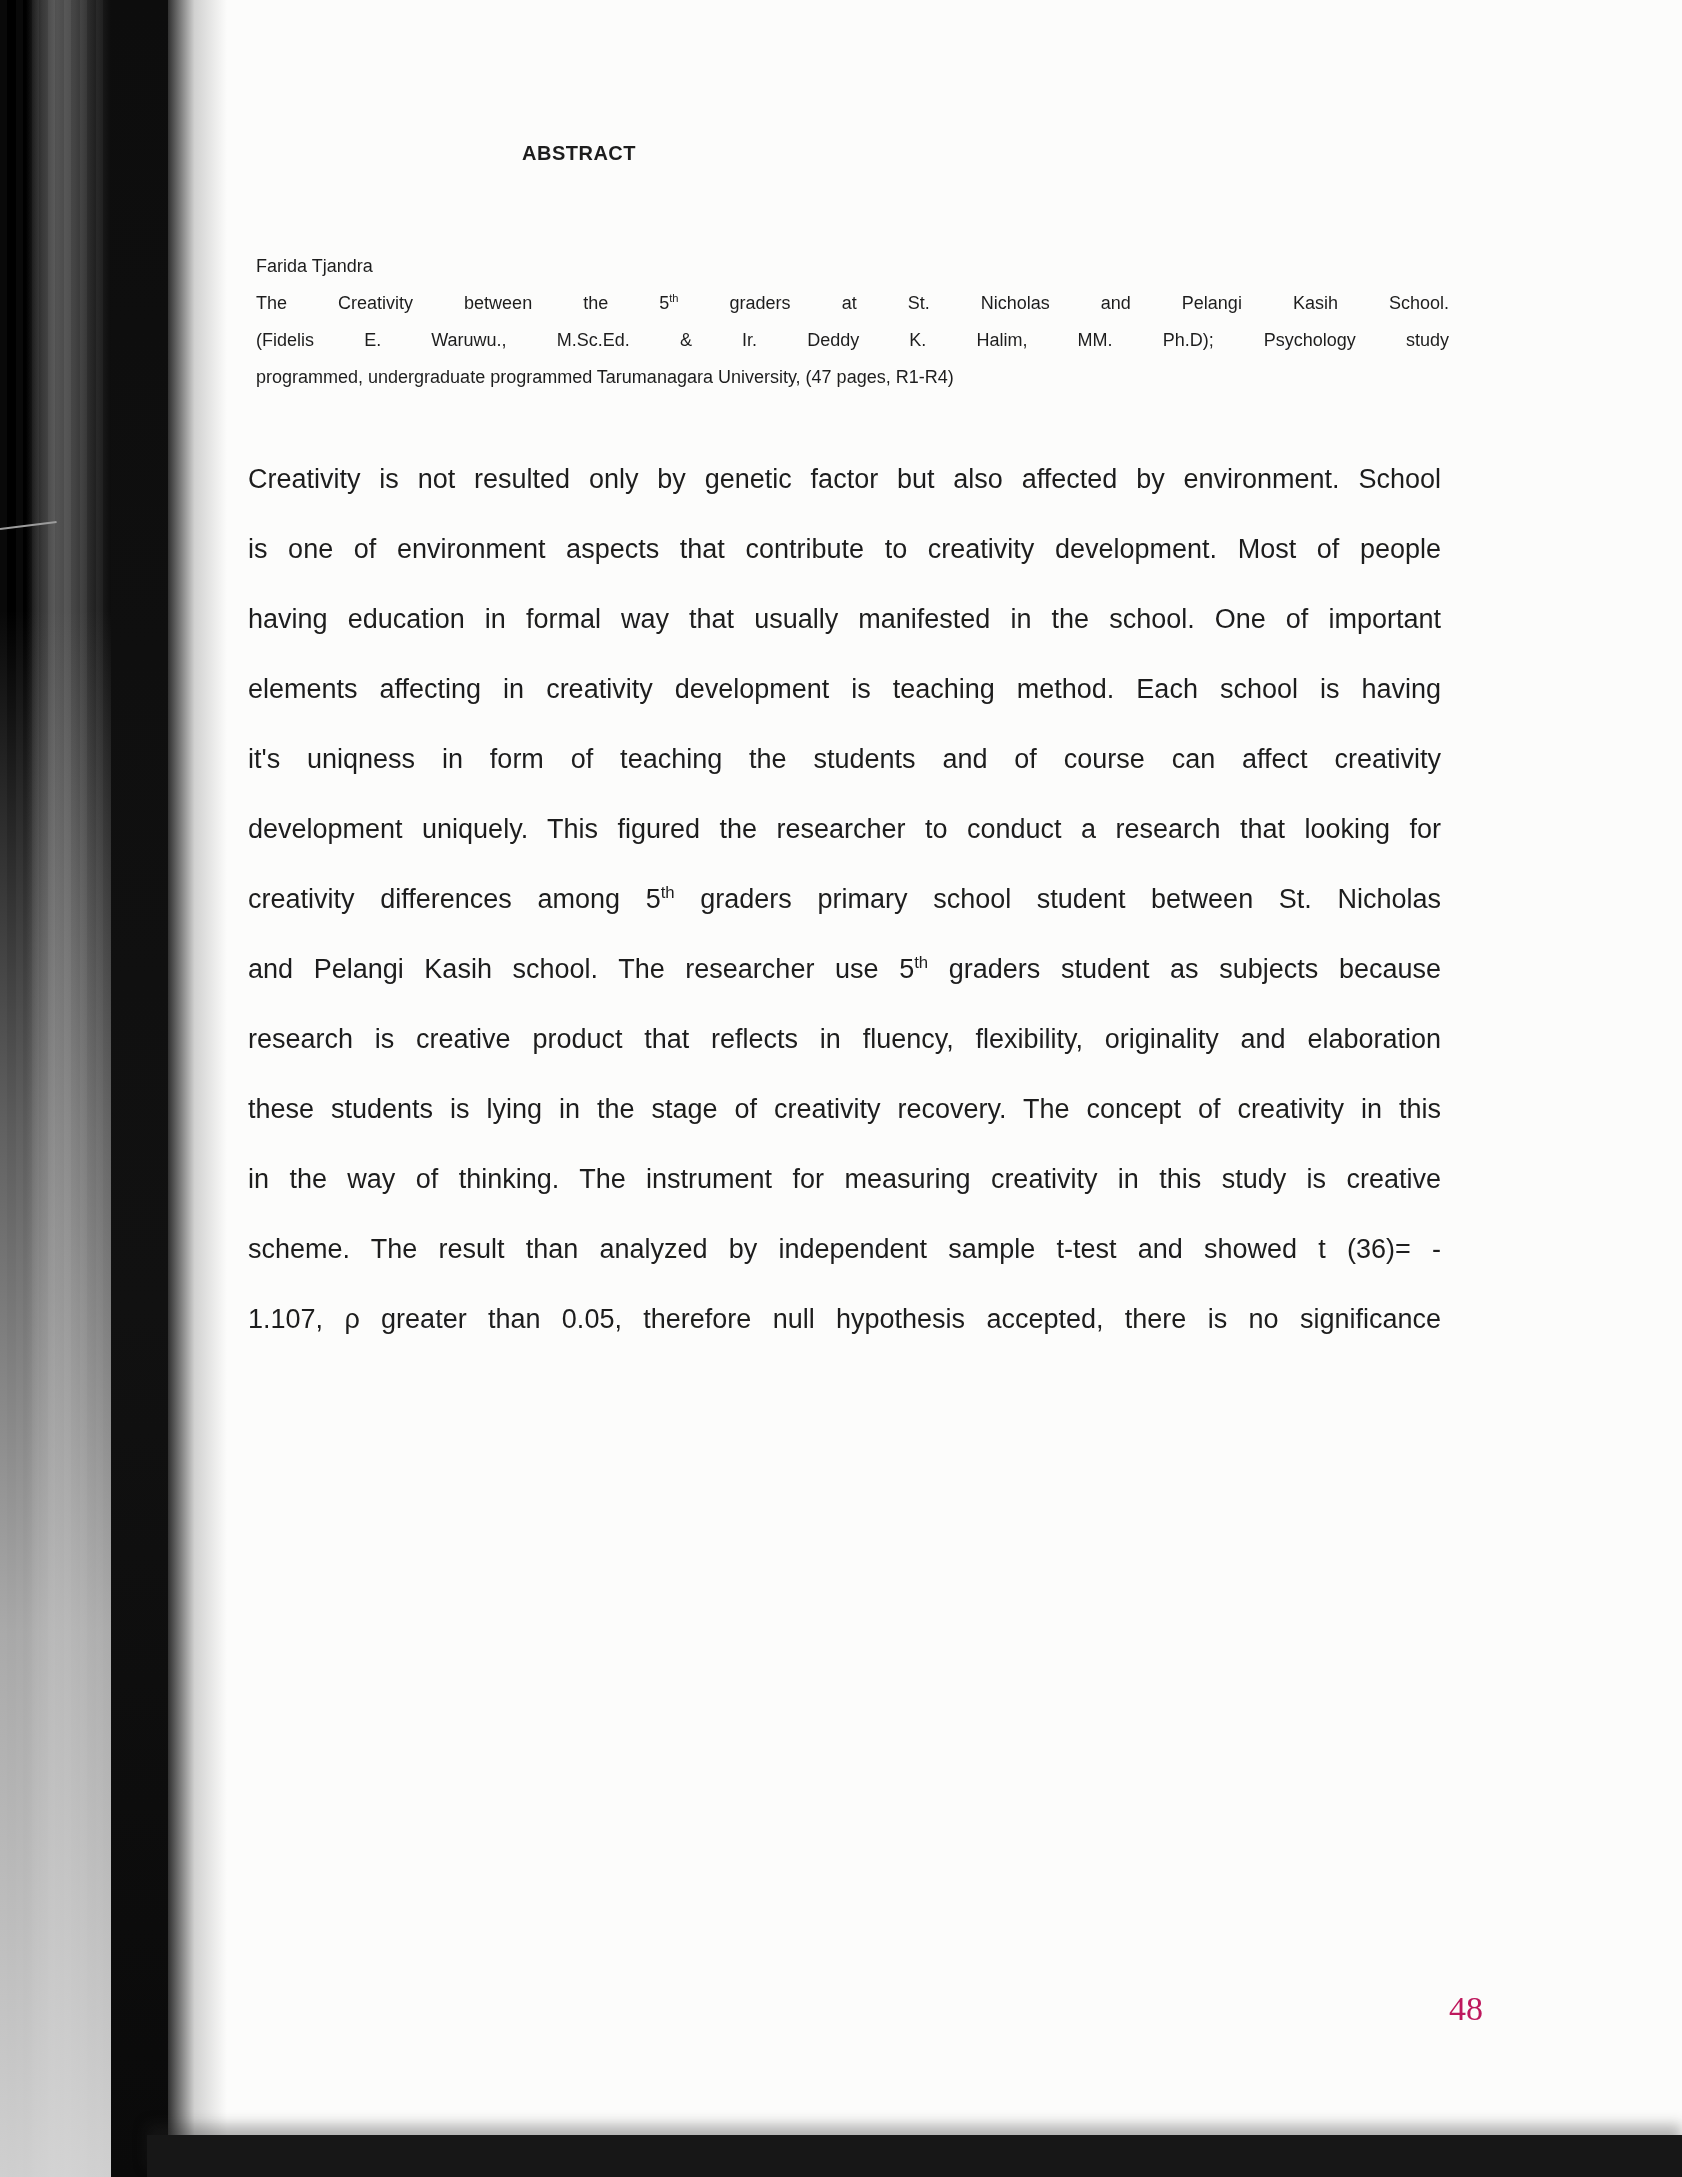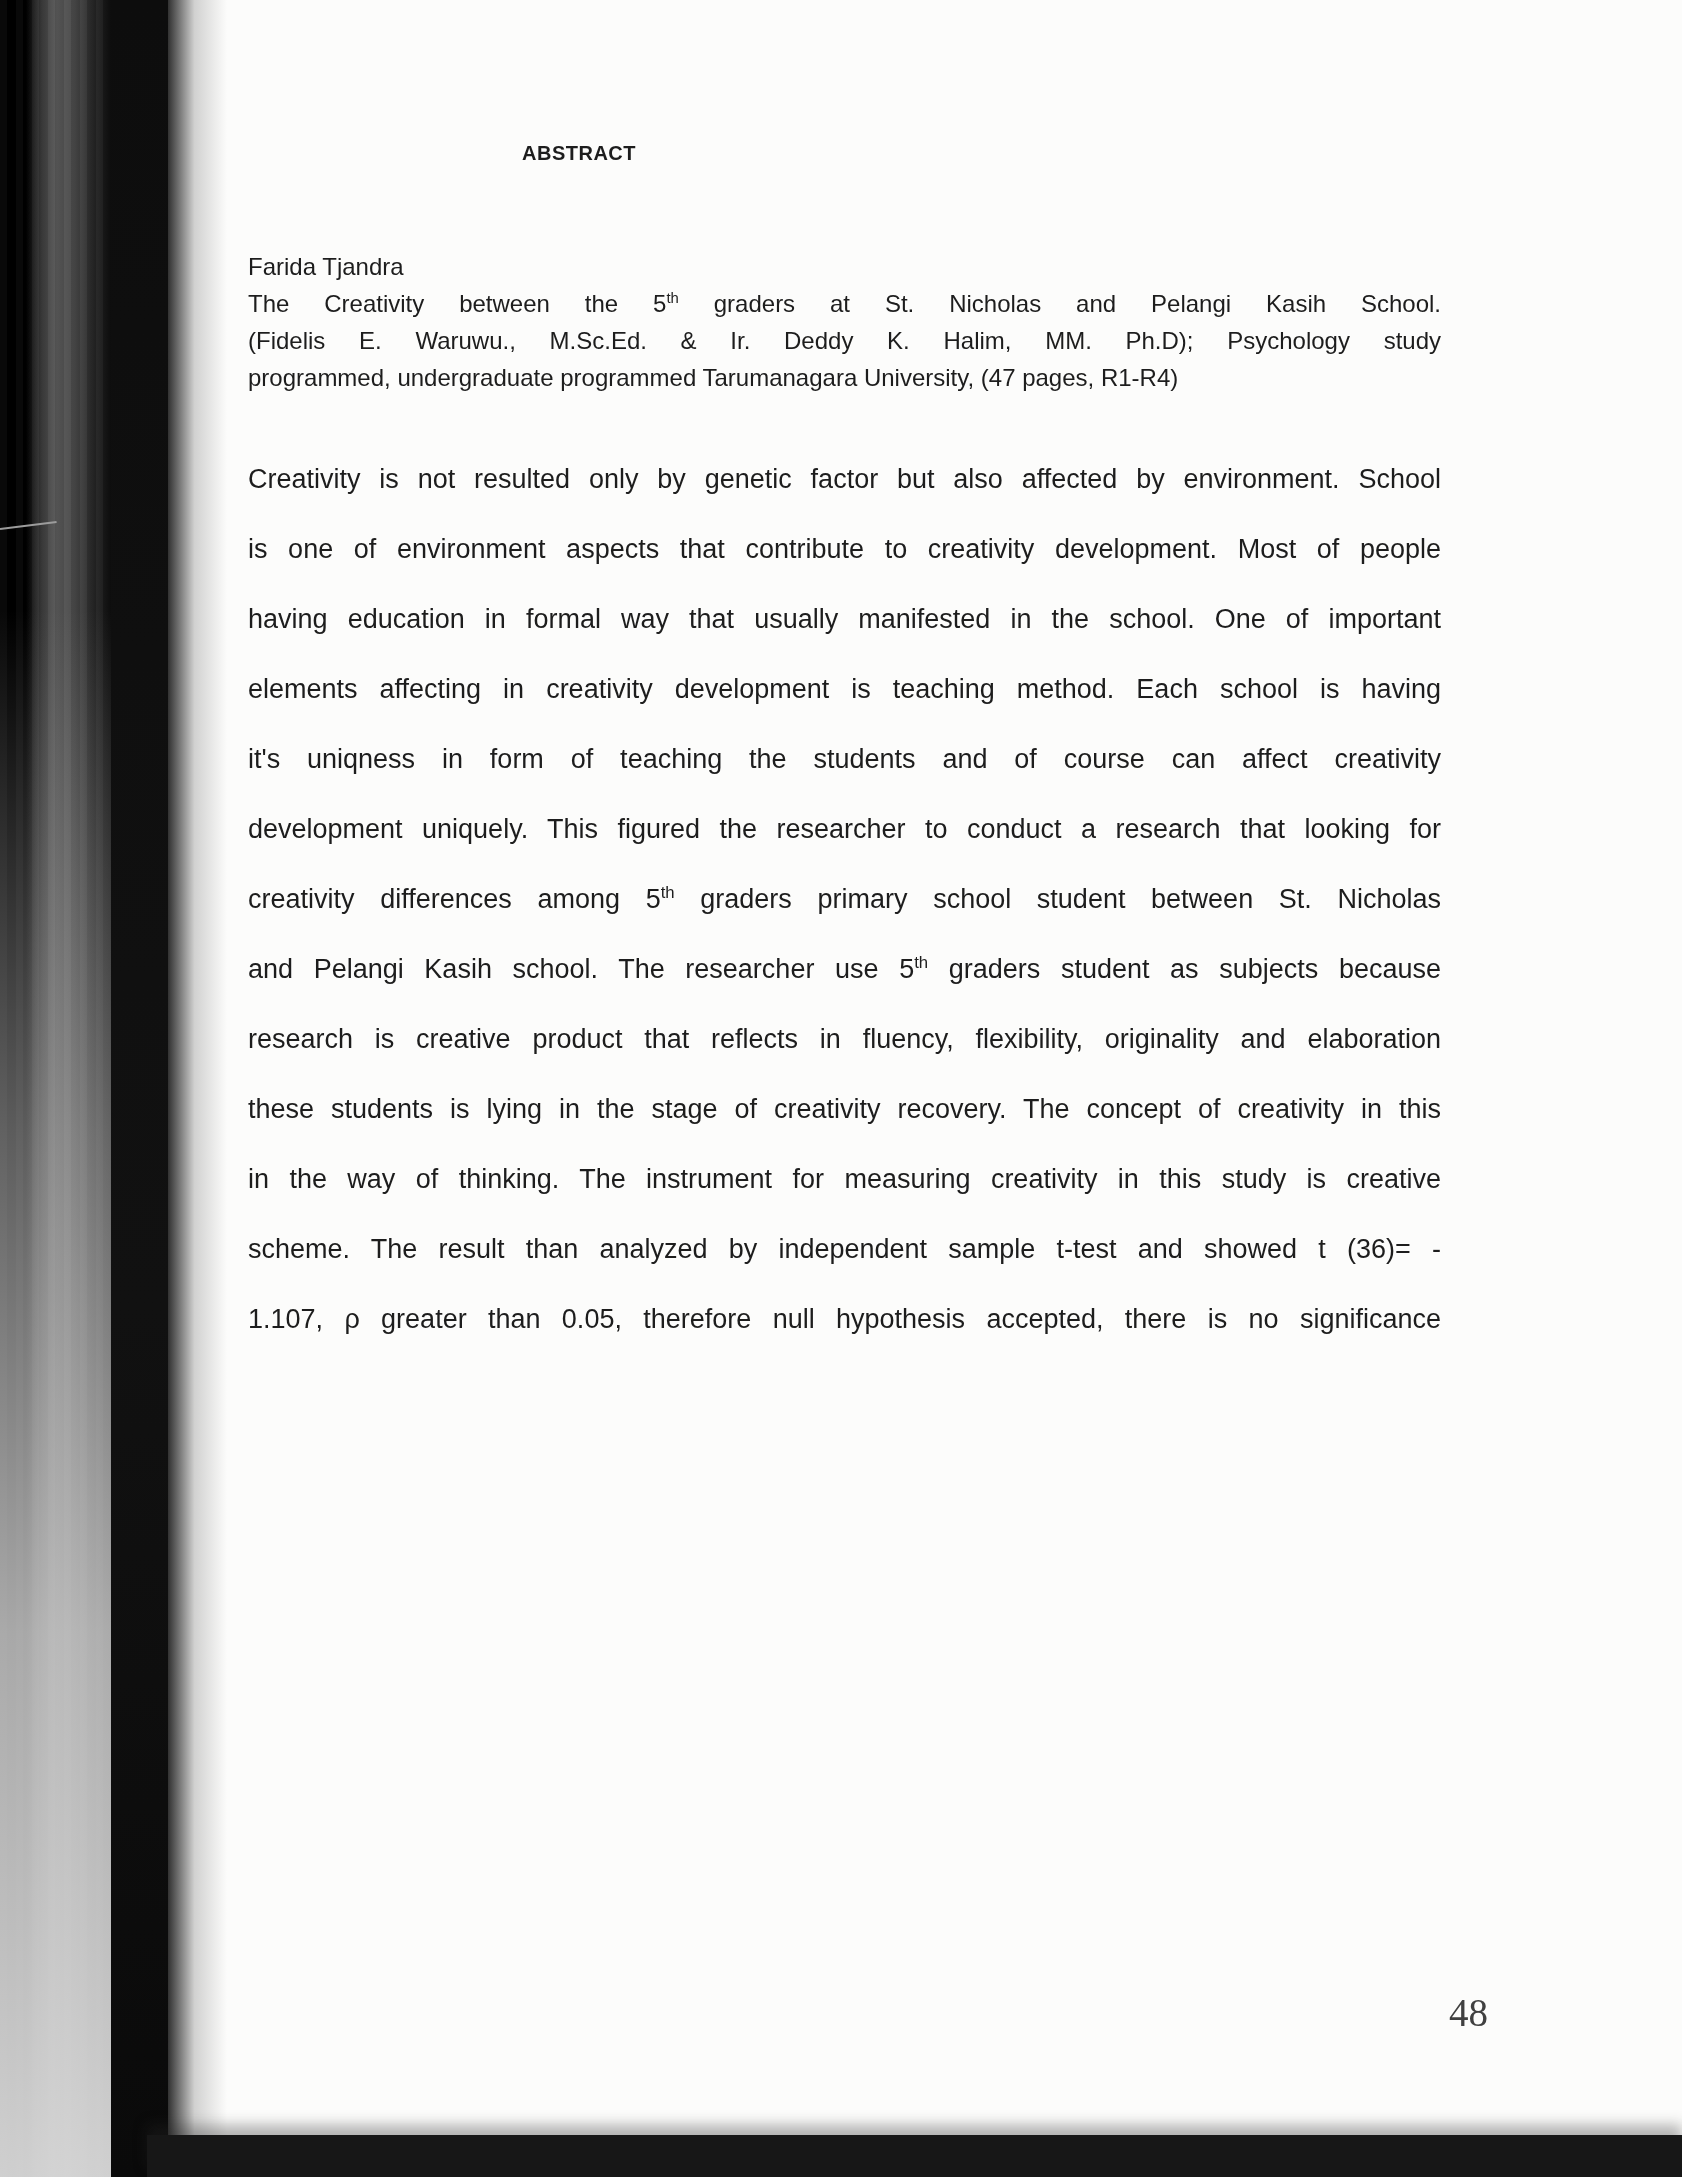--- a/index.html
+++ b/index.html
@@ -52,43 +52,43 @@
     position: absolute; left: 0; top: 528px; width: 57px; height: 2px;
     background: #9c9c9c; transform: rotate(-7deg); transform-origin: left center;
   }
 
   
   .doc-title {
     position: absolute; left: 522px; top: 142px;
     font-size: 20px; font-weight: bold; letter-spacing: 0.5px;
   }
   .header-block {
-    position: absolute; left: 248px; top: 248px; width: 1193px;
-    font-size: 24px; line-height: 37px;
+    position: absolute; left: 256px; top: 248px; width: 1193px;
+    font-size: 18px; line-height: 37px;
   }
   .header-line { text-align: justify; text-align-last: justify; text-justify: inter-word; }
   .header-line.plain { text-align: left; text-align-last: left; }
 
   .body-block {
     position: absolute; left: 248px; top: 444px; width: 1193px;
     font-size: 27px;
   }
   .body-line {
     line-height: 70px; height: 70px;
     text-align: justify; text-align-last: justify; text-justify: inter-word;
     white-space: normal;
   }
   .body-line.plain { text-align: left; text-align-last: left; }
 
   sup { font-size: 0.62em; line-height: 0; vertical-align: super; }
 
   .page-number {
     position: absolute; left: 1449px; top: 1990px;
     font-family: "Liberation Serif", "DejaVu Serif", serif;
-    font-size: 39px; color: #404040;
+    font-size: 34px; color: #be185d;
   }
 </style>
 </head>
 <body>
 
 <div class="page">
 
   <div class="spine-base"></div>
   <div class="spine-streaks"></div>
   <div class="spine-lighten"></div>

